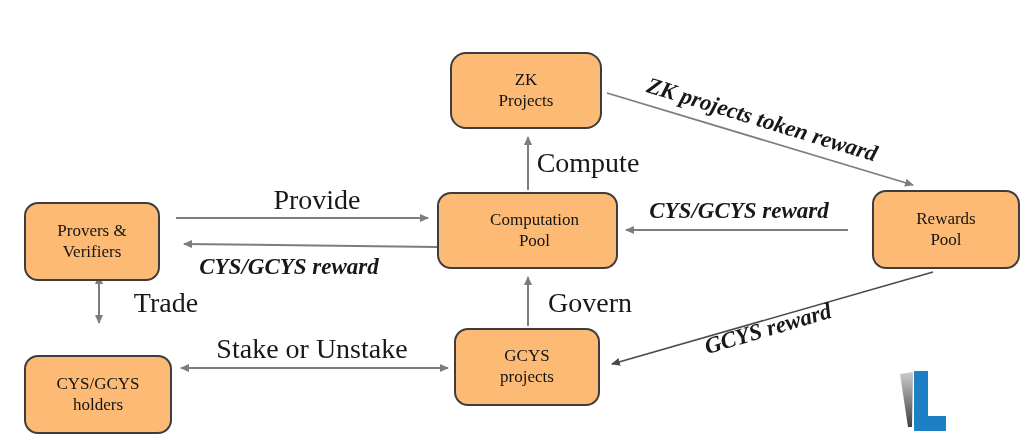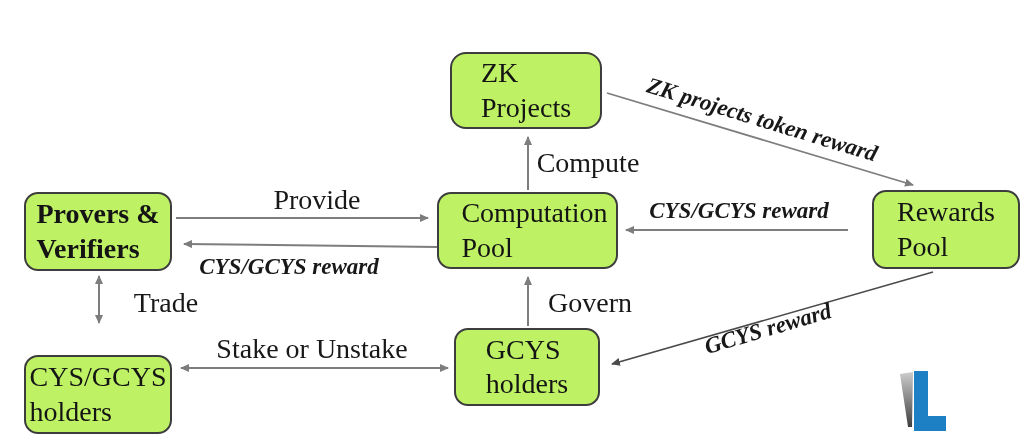--- a/index.html
+++ b/index.html
@@ -8,29 +8,29 @@
     width:1024px;height:442px;
     background:#ffffff;
     overflow:hidden;
     font-family:"Liberation Serif","DejaVu Serif",serif;
   }
   svg.edges{position:absolute;left:0;top:0;width:1024px;height:442px;}
   .node{
     position:absolute;
     border:2px solid #3d3d3d;
     border-radius:14px;
-    background:#bef264;
+    background:#fdba74;
     display:flex;align-items:center;justify-content:center;
-    text-align:left;
-    font-size:28px;line-height:1.22;color:#141414;
+    text-align:center;
+    font-size:17px;line-height:1.22;color:#141414;
     box-sizing:border-box;
   }
   .node span{white-space:pre-line;}
   #node-zk{left:450px;top:52px;width:152px;height:77px;border-radius:16px;}
-  #node-provers{left:24px;top:192px;width:148px;height:79px;font-weight:bold;}
+  #node-provers{left:24px;top:202px;width:136px;height:79px;}
   #node-computation{left:437px;top:192px;width:181px;height:77px;padding-left:14px;}
   #node-rewards{left:872px;top:190px;width:148px;height:79px;}
   #node-cys{left:24px;top:327px;width:148px;height:79px;margin-top:28px;}
   #node-gcys{left:454px;top:328px;width:146px;height:78px;}
   .elabel{
     position:absolute;
     transform:translate(-50%,-50%);
     font-size:28px;color:#181818;white-space:nowrap;
   }
   .it{font-style:italic;font-weight:600;font-size:23px;}
@@ -103,21 +103,21 @@
   <div class="node" id="node-rewards">
     <span>Rewards
 Pool</span>
   </div>
   <div class="node" id="node-cys">
     <span>CYS/GCYS
 holders</span>
   </div>
   <div class="node" id="node-gcys">
     <span>GCYS
-holders</span>
+projects</span>
   </div>
 
   <div class="elabel" id="lbl-provide">Provide</div>
   <div class="elabel it" id="lbl-cys-left">CYS/GCYS reward</div>
   <div class="elabel" id="lbl-trade">Trade</div>
   <div class="elabel" id="lbl-stake">Stake or Unstake</div>
   <div class="elabel" id="lbl-compute">Compute</div>
   <div class="elabel" id="lbl-govern">Govern</div>
   <div class="elabel it" id="lbl-cys-right">CYS/GCYS reward</div>
   <div class="elabel it" id="lbl-zk-token">ZK projects token reward</div>

